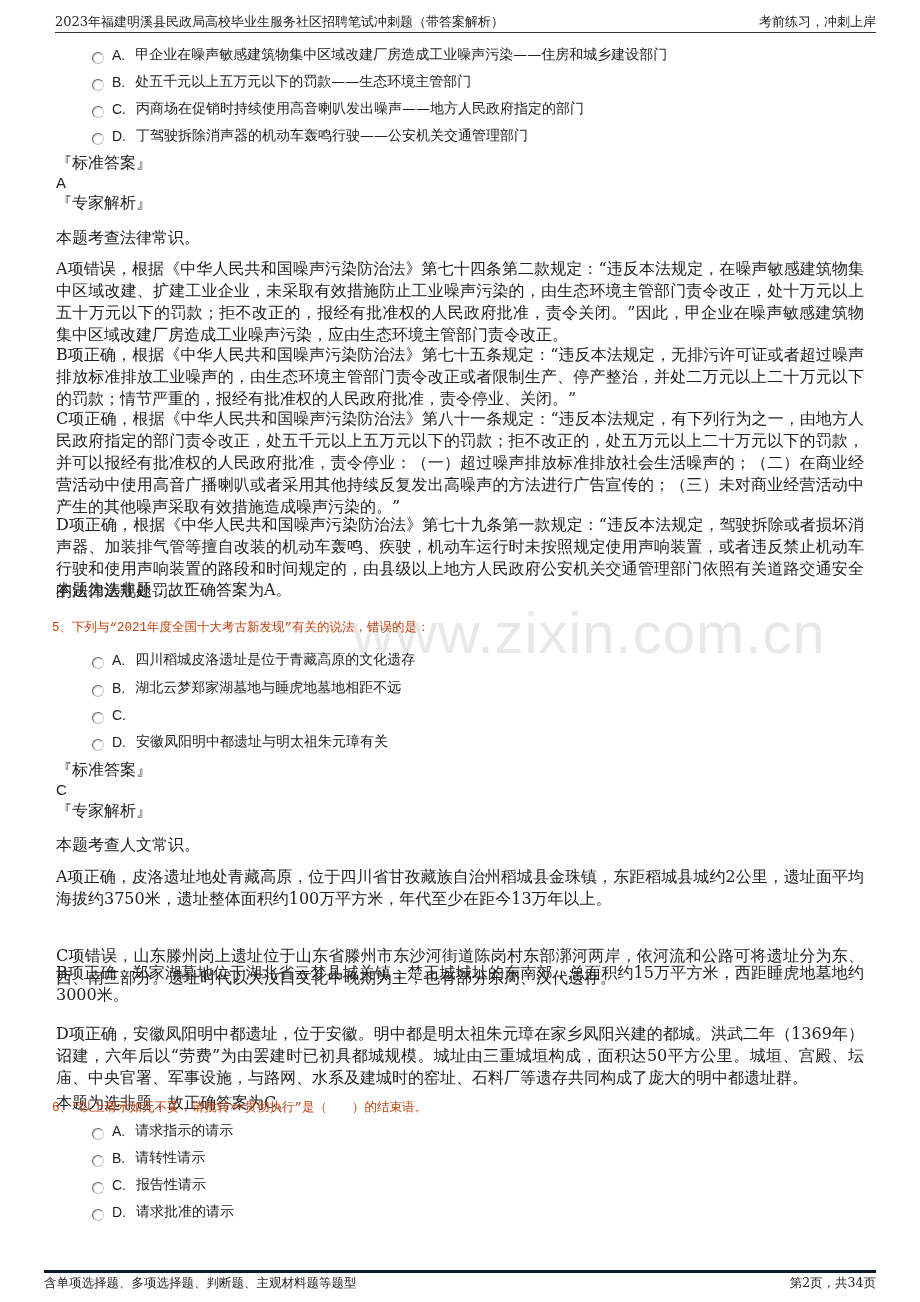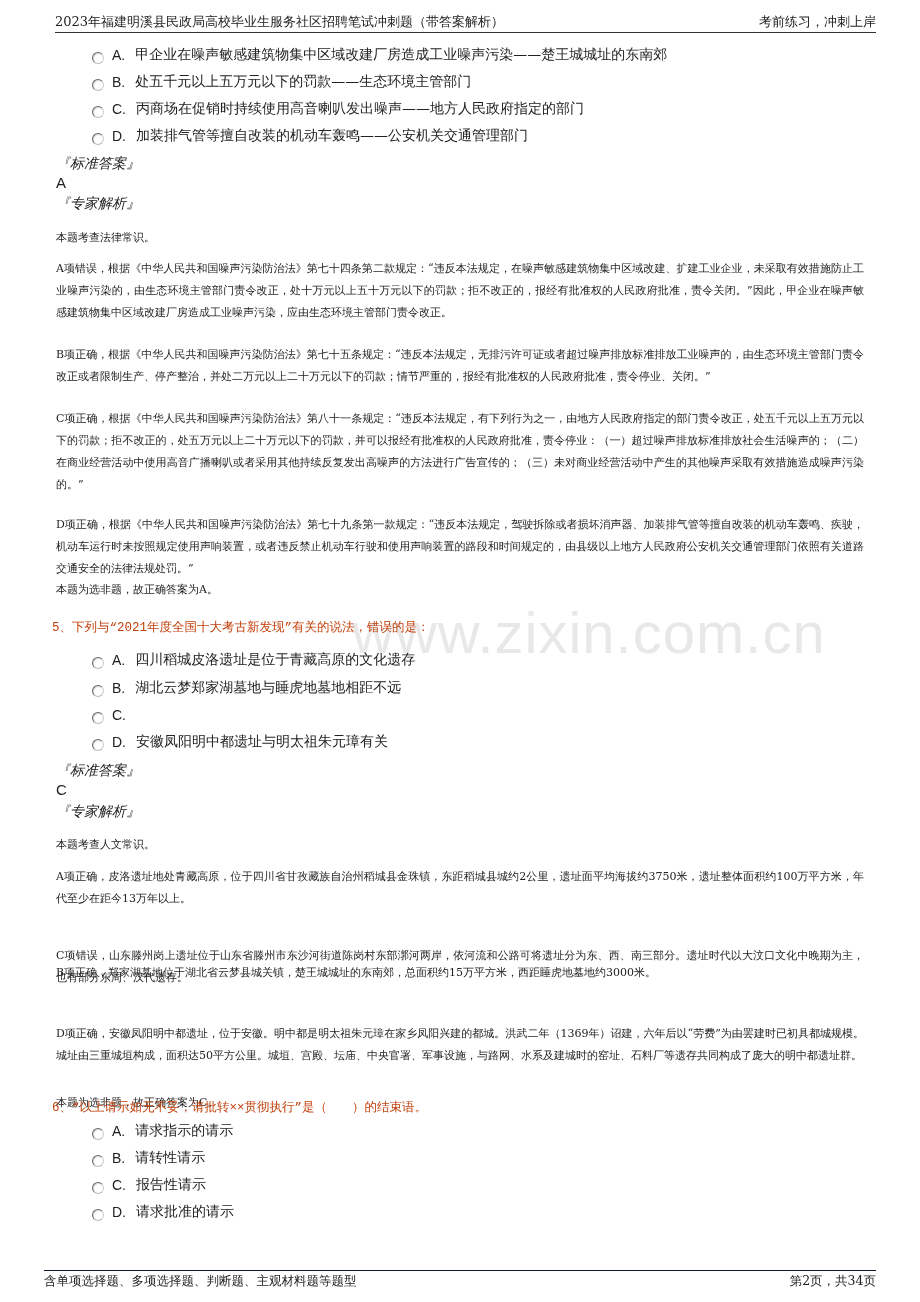--- a/index.html
+++ b/index.html
@@ -12,21 +12,21 @@
     position: absolute; left: 44px; right: 44px; top: 10px; height: 22px;
     border-bottom: 1.5px solid #333;
     font-family: "DejaVu Serif", "Liberation Serif", serif;
     font-size: 13px; color: #222; margin-left: 11px;
   }
   .header .title { position: absolute; left: 0; top: 3px; }
   .header .slogan { position: absolute; right: 0; top: 3px; text-align: center; }
 
   .footer {
     position: absolute; left: 44px; right: 44px; top: 1270px; height: 26px;
-    border-top: 1px solid #0f172a;
+    border-top: 3px solid #0f172a;
     font-family: "DejaVu Serif", "Liberation Serif", serif;
     font-size: 12.5px; color: #222;
   }
   .footer .left { position: absolute; left: 0; top: 2px; }
   .footer .right { position: absolute; right: 0; top: 2px; }
 
   .watermark {
     position: absolute; left: 352px; top: 604px;
     font-family: "Liberation Sans", sans-serif; font-size: 58px;
     color: rgba(150,150,150,0.22); letter-spacing: 1px; pointer-events: none;
@@ -39,60 +39,60 @@
   .radio {
     width: 10px; height: 10px; border-radius: 50%;
     border: 1.5px solid #666; border-right-color: #ccc; border-bottom-color: #bbb;
     background: #fff; margin-right: 8px; margin-top: 5px; flex: none;
     box-shadow: inset 1px 1px 1px rgba(0,0,0,0.15);
   }
   .opt .letter { font-family: "Liberation Sans", sans-serif; margin-right: 10px; }
 
   .txt {
     position: absolute; left: 56px; width: 808px;
-    font-size: 11px; line-height: 22px; color: #222;
+    font-size: 16px; line-height: 22px; color: #222;
     font-family: "DejaVu Serif", "Liberation Serif", serif;
     text-align: justify;
   }
-  .mark { font-size: 14px; font-family: "DejaVu Serif", "Liberation Serif", serif; font-style: italic; }
+  .mark { font-size: 16px; font-family: "DejaVu Serif", "Liberation Serif", serif; }
   .ans { font-size: 15px; font-family: "Liberation Sans", sans-serif; }
   .q {
     position: absolute; left: 52px; font-size: 12.5px; color: #c2410c;
     font-family: Liberation Mono, monospace; white-space: nowrap;
   }
 </style>
 </head>
 <body>
 
 <div class="header">
   <span class="title">2023年福建明溪县民政局高校毕业生服务社区招聘笔试冲刺题（带答案解析）</span>
   <span class="slogan">考前练习，冲刺上岸</span>
 </div>
 
 <div class="watermark">www.zixin.com.cn</div>
 
 <div class="opt" style="top:44px">
   <span class="radio"></span>
   <span class="letter">A.</span>
-  <span>甲企业在噪声敏感建筑物集中区域改建厂房造成工业噪声污染——楚王城城址的东南郊</span>
+  <span>甲企业在噪声敏感建筑物集中区域改建厂房造成工业噪声污染——住房和城乡建设部门</span>
 </div>
 <div class="opt" style="top:71px">
   <span class="radio"></span>
   <span class="letter">B.</span>
   <span>处五千元以上五万元以下的罚款——生态环境主管部门</span>
 </div>
 <div class="opt" style="top:98px">
   <span class="radio"></span>
   <span class="letter">C.</span>
   <span>丙商场在促销时持续使用高音喇叭发出噪声——地方人民政府指定的部门</span>
 </div>
 <div class="opt" style="top:125px">
   <span class="radio"></span>
   <span class="letter">D.</span>
-  <span>加装排气管等擅自改装的机动车轰鸣——公安机关交通管理部门</span>
+  <span>丁驾驶拆除消声器的机动车轰鸣行驶——公安机关交通管理部门</span>
 </div>
 
 <div class="txt mark" style="top:152px">『标准答案』</div>
 <div class="txt ans" style="top:172px">A</div>
 <div class="txt mark" style="top:192px">『专家解析』</div>
 
 <div class="txt" style="top:227px">本题考查法律常识。</div>
 <div class="txt" style="top:258px">A项错误，根据《中华人民共和国噪声污染防治法》第七十四条第二款规定：“违反本法规定，在噪声敏感建筑物集中区域改建、扩建工业企业，未采取有效措施防止工业噪声污染的，由生态环境主管部门责令改正，处十万元以上五十万元以下的罚款；拒不改正的，报经有批准权的人民政府批准，责令关闭。”因此，甲企业在噪声敏感建筑物集中区域改建厂房造成工业噪声污染，应由生态环境主管部门责令改正。</div>
 <div class="txt" style="top:344px">B项正确，根据《中华人民共和国噪声污染防治法》第七十五条规定：“违反本法规定，无排污许可证或者超过噪声排放标准排放工业噪声的，由生态环境主管部门责令改正或者限制生产、停产整治，并处二万元以上二十万元以下的罚款；情节严重的，报经有批准权的人民政府批准，责令停业、关闭。”</div>
 <div class="txt" style="top:408px">C项正确，根据《中华人民共和国噪声污染防治法》第八十一条规定：“违反本法规定，有下列行为之一，由地方人民政府指定的部门责令改正，处五千元以上五万元以下的罚款；拒不改正的，处五万元以上二十万元以下的罚款，并可以报经有批准权的人民政府批准，责令停业：（一）超过噪声排放标准排放社会生活噪声的；（二）在商业经营活动中使用高音广播喇叭或者采用其他持续反复发出高噪声的方法进行广告宣传的；（三）未对商业经营活动中产生的其他噪声采取有效措施造成噪声污染的。”</div>

